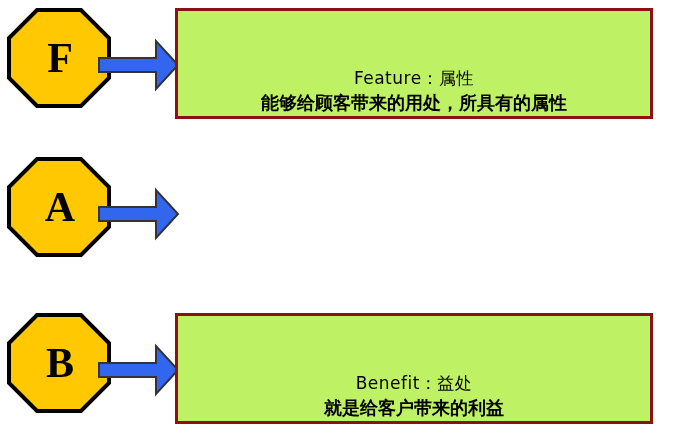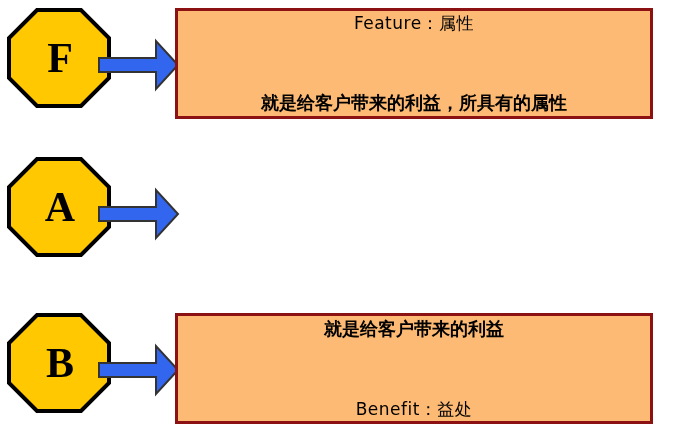--- a/index.html
+++ b/index.html
@@ -77,25 +77,25 @@
 
   
   .callout {
     position: absolute;
     left: 175px;
     top: 0px;
     width: 478px;
     height: 111px;
     box-sizing: border-box;
     border: 3px solid #8B1113;
-    background: #fdba74;
+    background: #bef264;
     display: flex;
     flex-direction: column;
     align-items: center;
-    justify-content: space-between;
+    justify-content: flex-end;
   }
   .callout-line {
     color: #000000;
     text-align: center;
     white-space: nowrap;
     font-family: "DejaVu Sans", "Liberation Sans", sans-serif;
   }
   .line-title {
     font-size: 17px;
     line-height: 24px;
@@ -123,21 +123,21 @@
     </div>
 
     <div class="arrow-wrap">
       <svg class="arrow-svg" viewBox="0 0 82 70" xmlns="http://www.w3.org/2000/svg">
         <polygon points="1,28 58,28 58,11 80,35 58,59 58,42 1,42" fill="#3366EE" stroke="#333333" stroke-width="2" stroke-linejoin="miter"></polygon>
       </svg>
     </div>
 
     <div class="callout">
       <div class="callout-line line-title">Feature：属性</div>
-      <div class="callout-line line-desc">就是给客户带来的利益，所具有的属性</div>
+      <div class="callout-line line-desc">能够给顾客带来的用处，所具有的属性</div>
     </div>
 
   </div>
 
   <div class="row row-2">
 
     <div class="badge-wrap">
       <svg class="badge-svg" viewBox="0 0 104 100" xmlns="http://www.w3.org/2000/svg">
         <polygon points="30,2 74,2 102,30 102,70 74,98 30,98 2,70 2,30" fill="#FFC800" stroke="#000000" stroke-width="4" stroke-linejoin="miter"></polygon>
       </svg>
@@ -162,19 +162,19 @@
       <div class="badge-letter">B</div>
     </div>
 
     <div class="arrow-wrap">
       <svg class="arrow-svg" viewBox="0 0 82 70" xmlns="http://www.w3.org/2000/svg">
         <polygon points="1,28 58,28 58,11 80,35 58,59 58,42 1,42" fill="#3366EE" stroke="#333333" stroke-width="2" stroke-linejoin="miter"></polygon>
       </svg>
     </div>
 
     <div class="callout">
+      <div class="callout-line line-title">Benefit：益处</div>
       <div class="callout-line line-desc">就是给客户带来的利益</div>
-      <div class="callout-line line-title">Benefit：益处</div>
     </div>
 
   </div>
 
 </div>
 
 </body></html>

